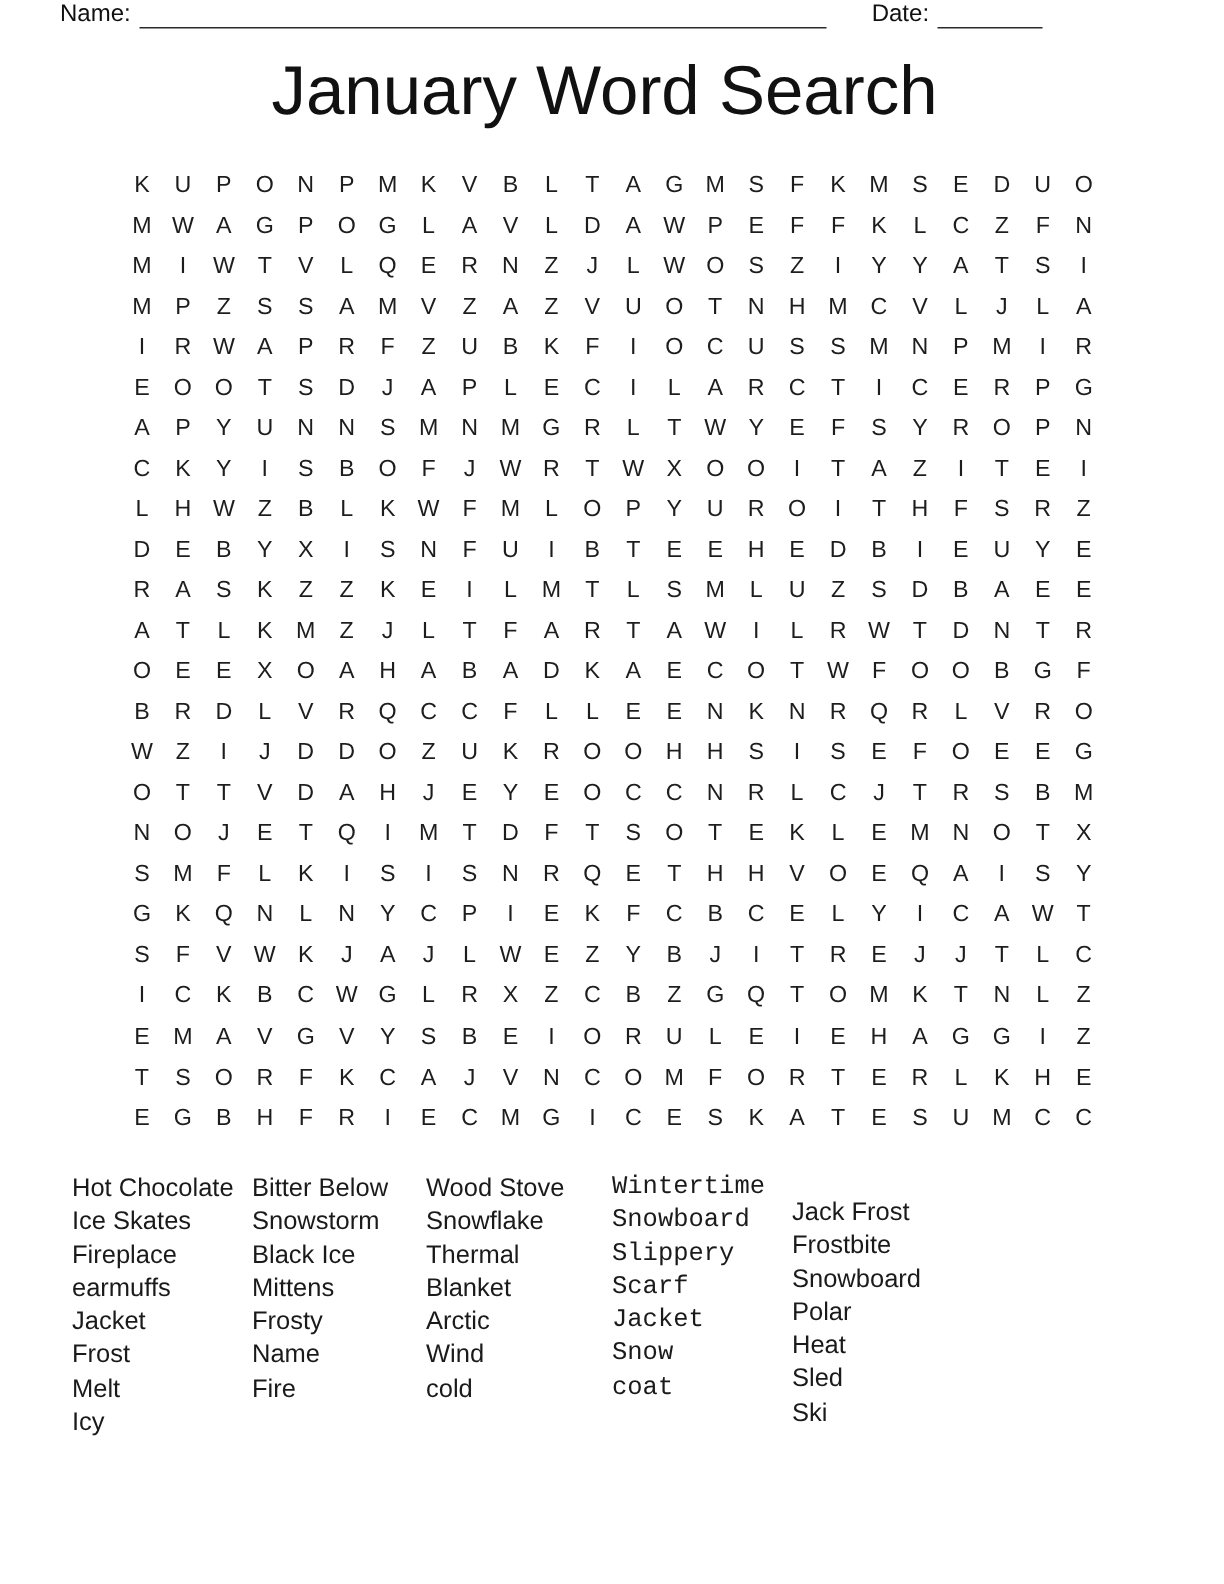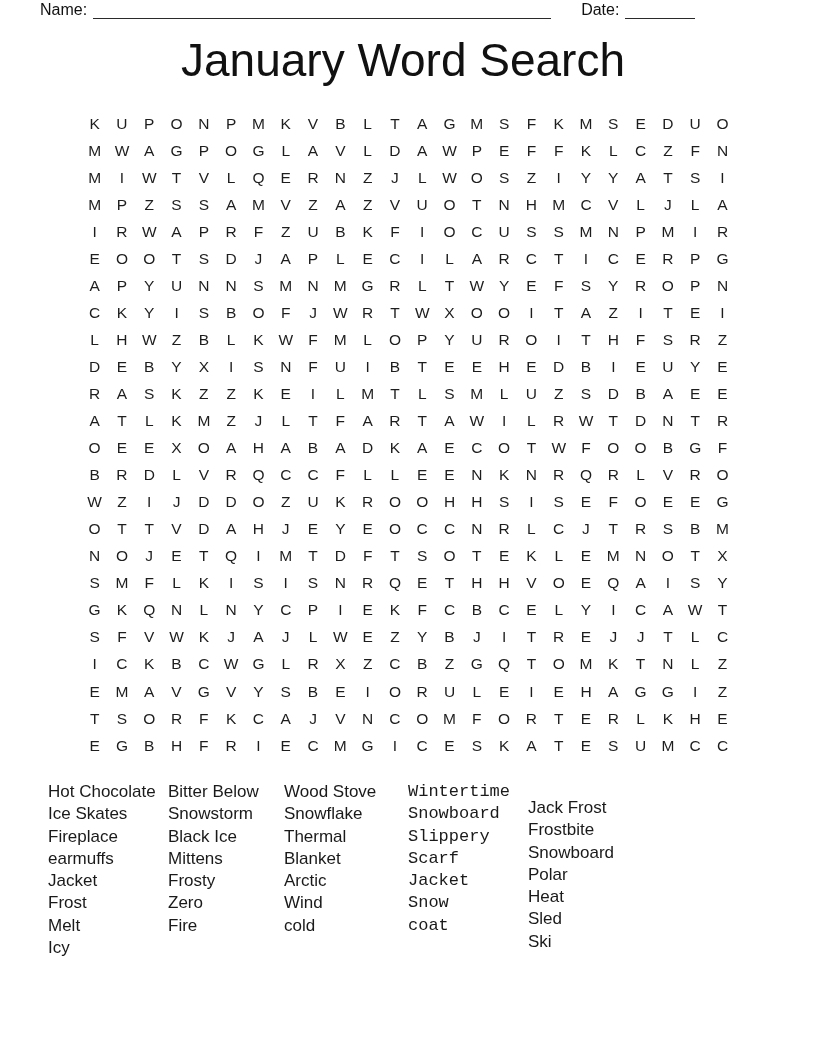--- a/index.html
+++ b/index.html
@@ -691,21 +691,21 @@
         <div class="word">Frost</div>
         <div class="word">Melt</div>
         <div class="word">Icy</div>
       </div>
       <div class="word-col">
         <div class="word">Bitter Below</div>
         <div class="word">Snowstorm</div>
         <div class="word">Black Ice</div>
         <div class="word">Mittens</div>
         <div class="word">Frosty</div>
-        <div class="word">Zero</div>
+        <div class="word">Name</div>
         <div class="word">Fire</div>
       </div>
       <div class="word-col">
         <div class="word">Wood Stove</div>
         <div class="word">Snowflake</div>
         <div class="word">Thermal</div>
         <div class="word">Blanket</div>
         <div class="word">Arctic</div>
         <div class="word">Wind</div>
         <div class="word">cold</div>

